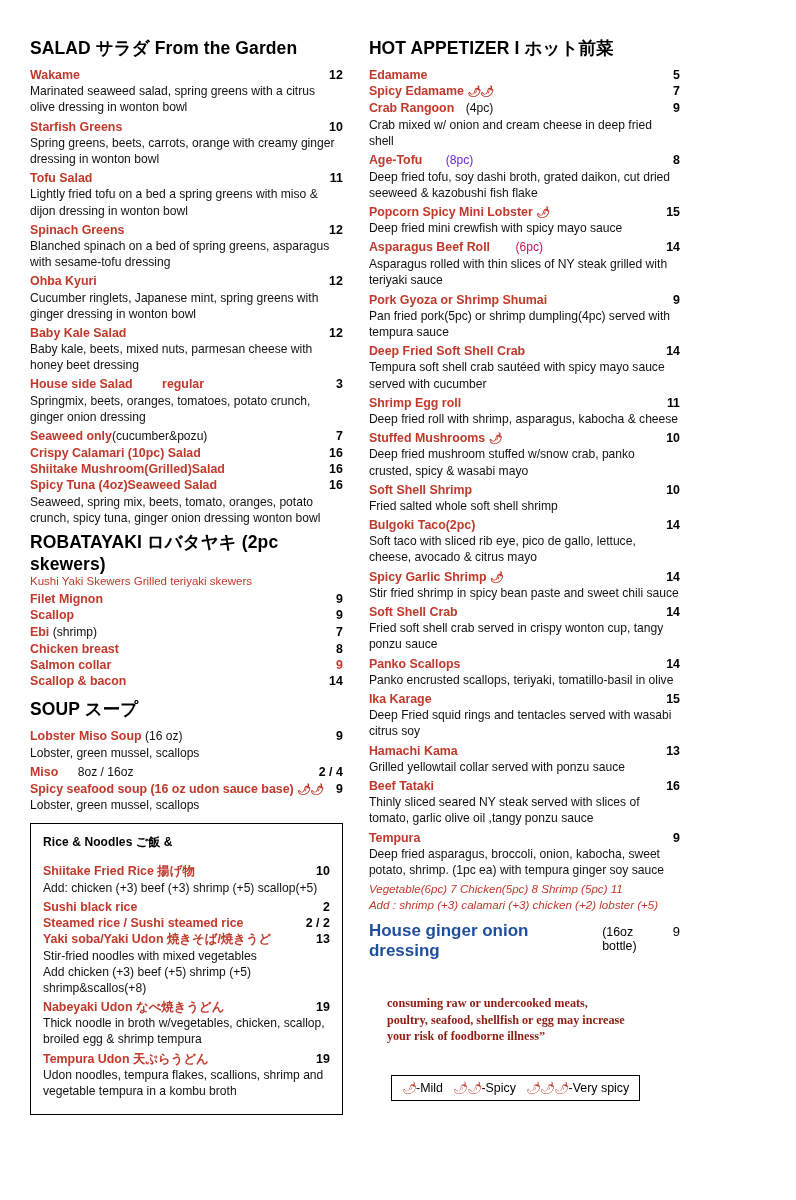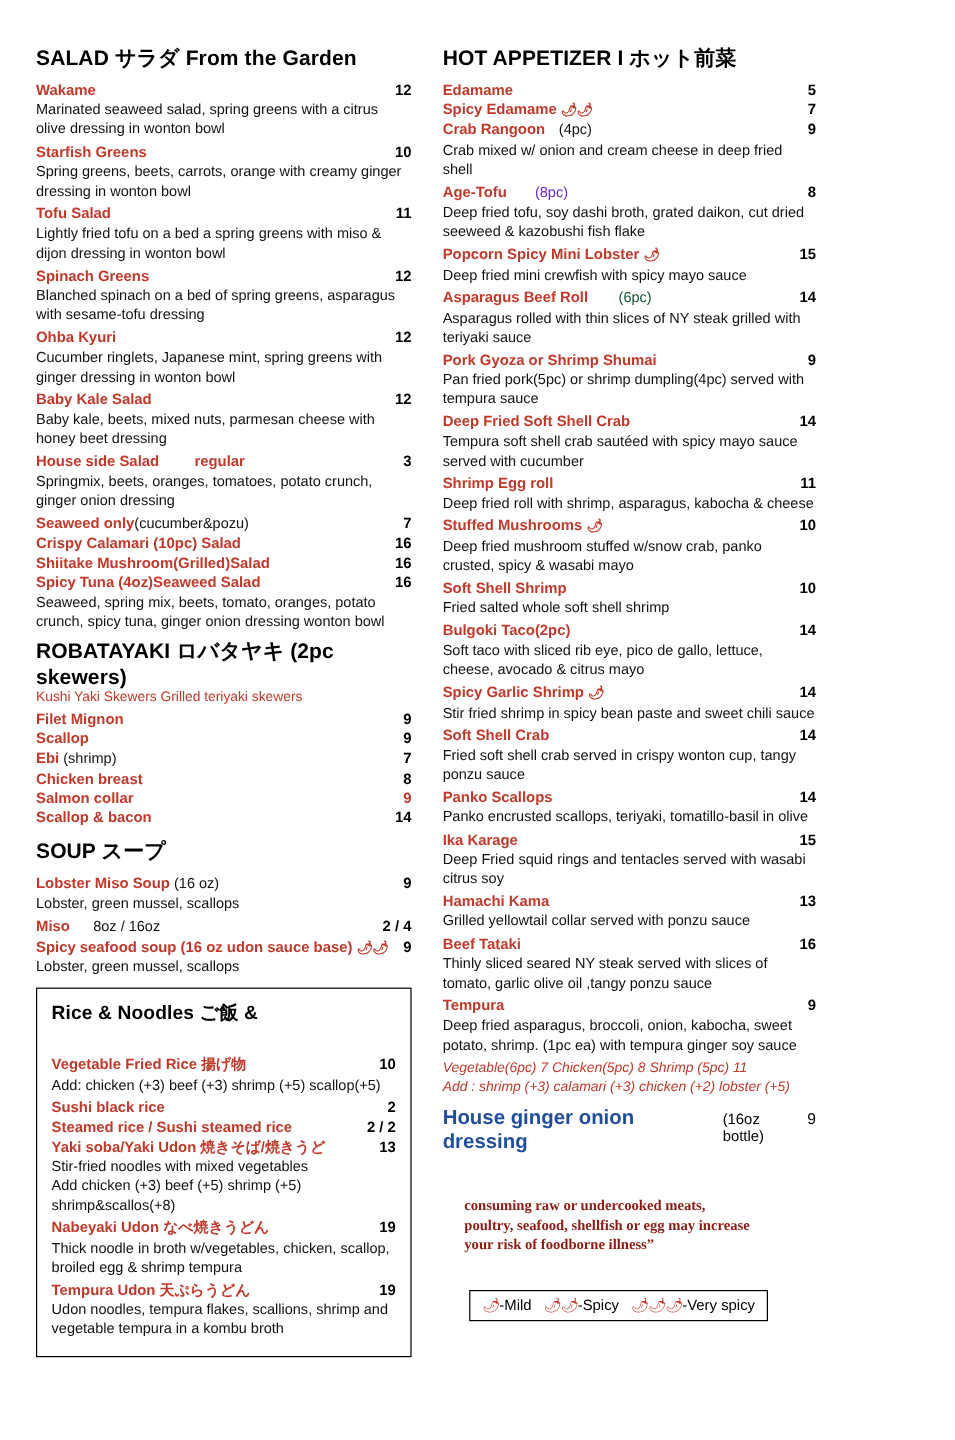--- a/index.html
+++ b/index.html
@@ -80,21 +80,21 @@
     font-size: 11px;
     letter-spacing: -1px;
   }
 
   
   .boxed {
     border: 1px solid #000;
     padding: 10px 12px 12px 12px;
     margin-top: 10px;
   }
-  .boxed .sec-head { font-size: 16px; margin-bottom: 24px; }
+  .boxed .sec-head { font-size: 12px; margin-bottom: 12px; }
 
   
   .note-red {
     color: #c0392b;
     font-size: 11.6px;
     line-height: 1.4;
     font-style: italic;
   }
   .ginger {
     color: #1f4e9c;
@@ -279,21 +279,21 @@
           </span>
           <span class="item-price">9</span>
         </div>
         <div class="desc">Lobster, green mussel, scallops</div>
       </div>
 
       <div class="boxed">
         <div class="sec-head">Rice &amp; Noodles ご飯 &amp;</div>
 
         <div class="item">
-          <span class="item-name">Vegetable Fried Rice   揚げ物</span>
+          <span class="item-name">Shiitake Fried Rice   揚げ物</span>
           <span class="item-price">10</span>
         </div>
         <div class="desc">Add: chicken (+3) beef (+3) shrimp (+5) scallop(+5)</div>
 
         <div class="item">
           <span class="item-name">Sushi black rice</span>
           <span class="item-price">2</span>
         </div>
 
         <div class="item">
@@ -365,21 +365,21 @@
             <span>Popcorn Spicy Mini Lobster</span>
             <span class="chili"> 🌶</span>
           </span>
           <span class="item-price">15</span>
         </div>
         <div class="desc">Deep fried mini crewfish with spicy mayo sauce</div>
 
         <div class="item">
           <span class="item-name">
             <span>Asparagus Beef Roll</span>
-            <span style="font-weight:normal;color:#14532d;font-size:12.1px;margin-left:22px;">(6pc)</span>
+            <span style="font-weight:normal;color:#be185d;font-size:12.1px;margin-left:22px;">(6pc)</span>
           </span>
           <span class="item-price">14</span>
         </div>
         <div class="desc">Asparagus rolled with thin slices of  NY steak grilled with teriyaki sauce</div>
 
         <div class="item">
           <span class="item-name">Pork Gyoza or Shrimp Shumai</span>
           <span class="item-price">9</span>
         </div>
         <div class="desc">Pan fried pork(5pc) or shrimp dumpling(4pc)  served  with tempura sauce</div>

